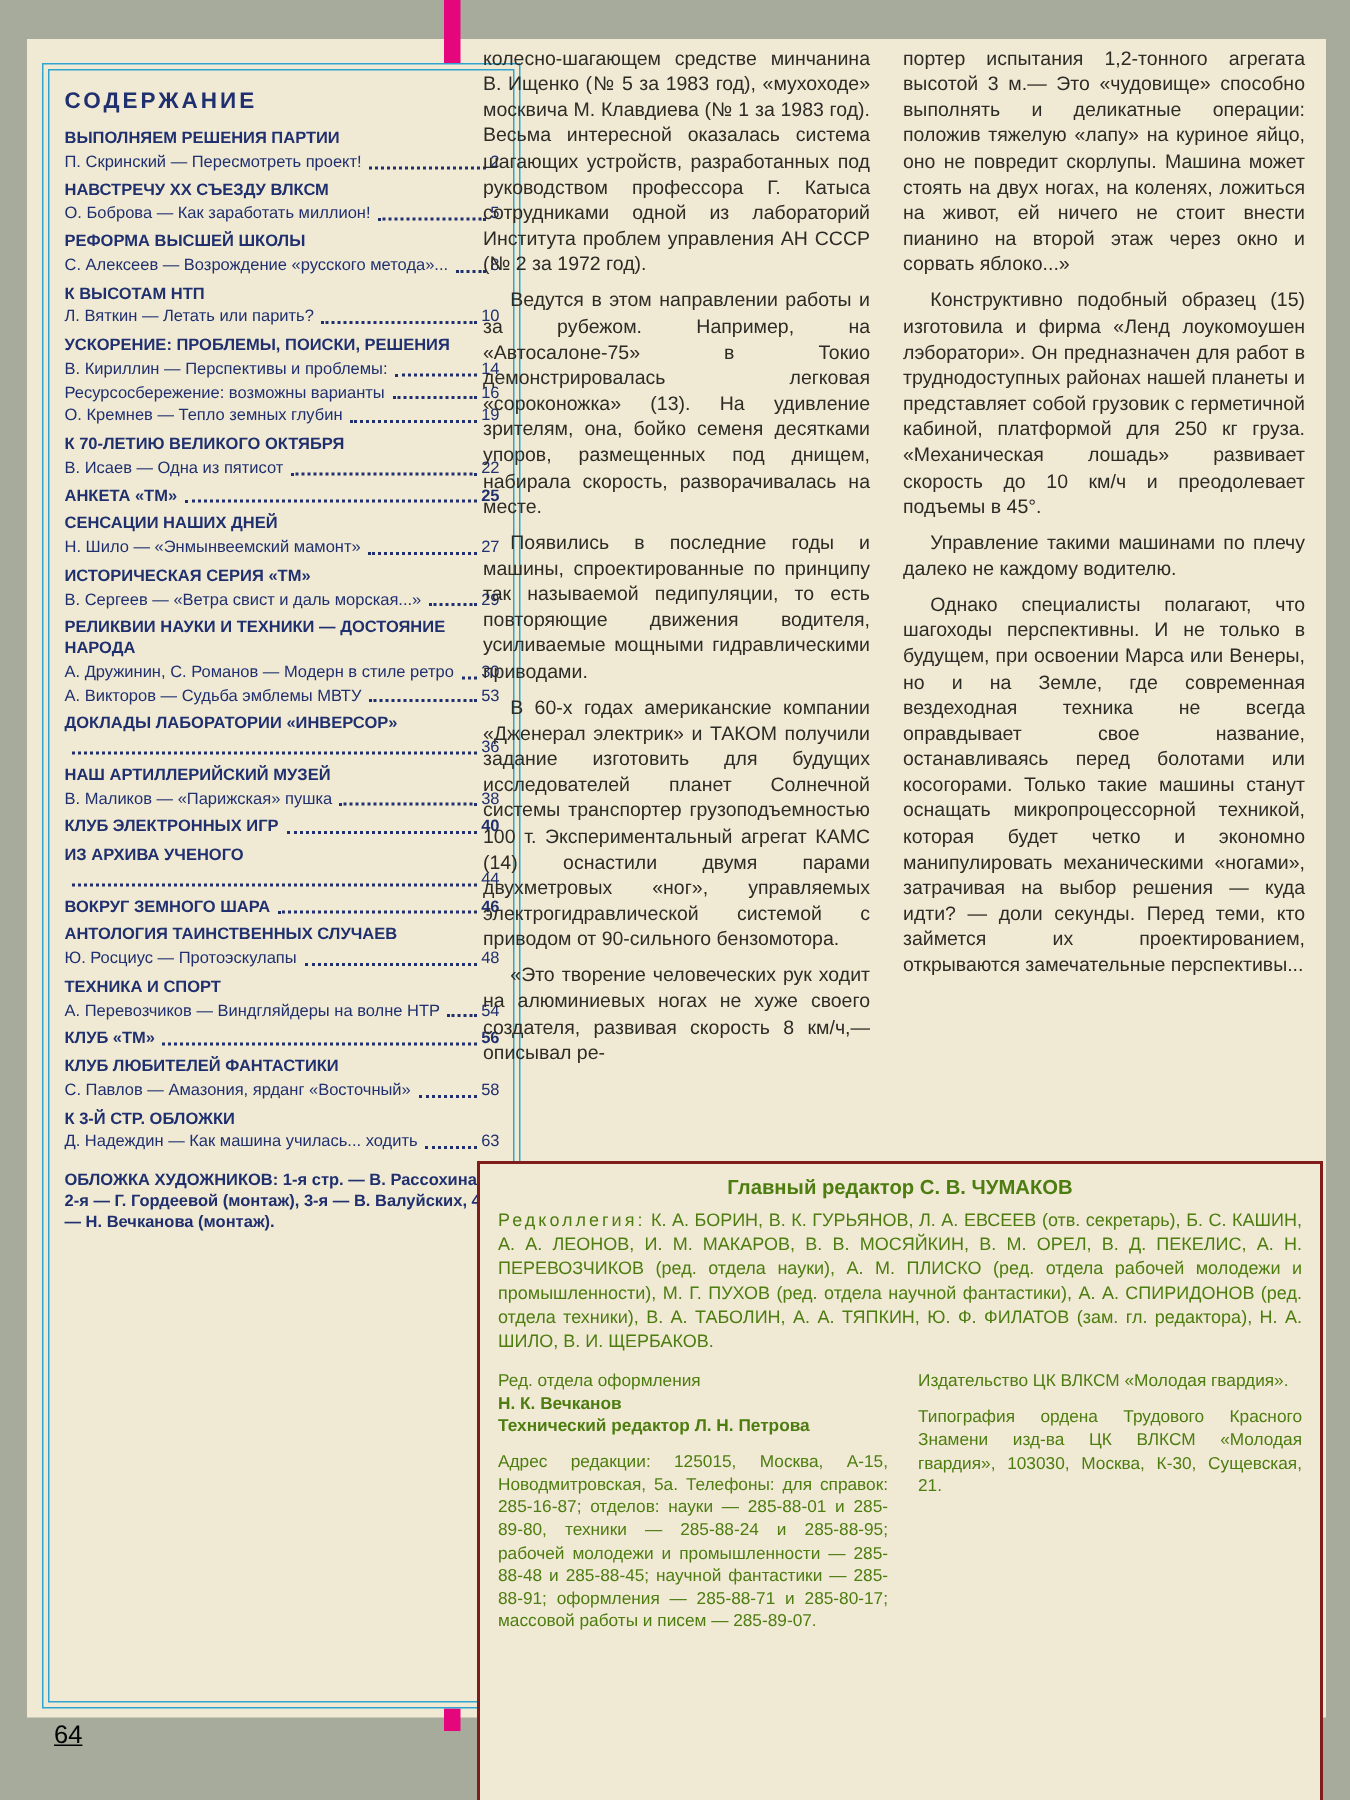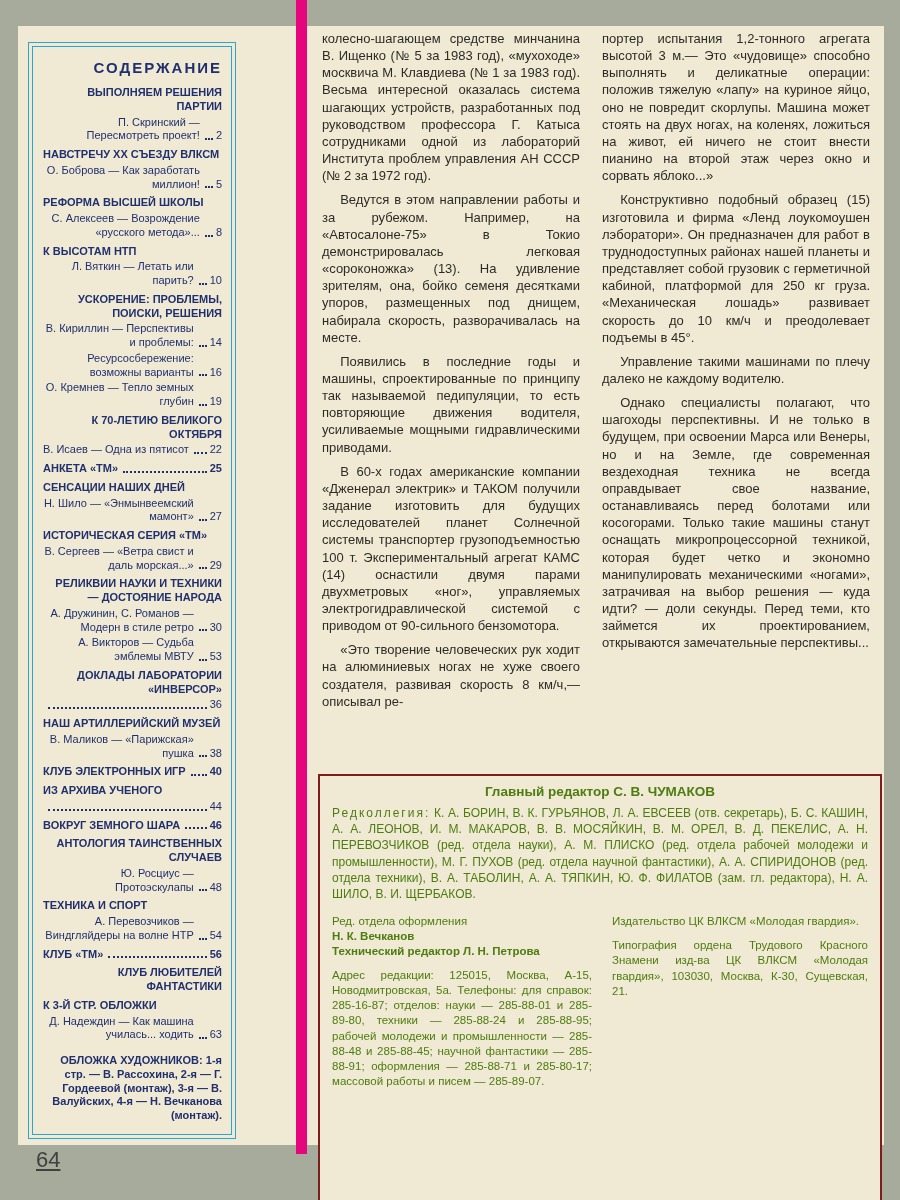--- a/index.html
+++ b/index.html
@@ -1,21 +1,21 @@
 <!DOCTYPE html>
 <html><head>
 <meta charset="utf-8">
 <style>
   * { margin:0; padding:0; box-sizing:border-box; }
   html,body { width:900px; height:1200px; }
   body { position:relative; background:#a6ab9b; font-family:"Liberation Sans", sans-serif; overflow:hidden; }
   .sheet { position:absolute; left:18px; top:26px; width:866px; height:1119px; background:#f0ead4; }
   .stripe { position:absolute; left:296px; top:0; width:11px; height:1154px; background:#e5067e; }
 
-  .toc-outer { position:absolute; left:28px; top:42px; width:208px; height:1097px; border:1px solid #2ea4cf; padding:3px; background:#f0ead4;text-align:right; }
+  .toc-outer { position:absolute; left:28px; top:42px; width:319px; height:1097px; border:1px solid #2ea4cf; padding:3px; background:#f0ead4; }
   .toc-inner { width:100%; height:100%; border:1px solid #2ea4cf; padding:10px 9px 8px 10px; overflow:hidden; }
   .toc-title { font-size:15px; font-weight:bold; letter-spacing:2px; color:#20306f; margin:2px 0 10px 0; }
   .toc-item { color:#20306f; font-size:11px; line-height:1.25; display:flex; align-items:flex-end; }
   .toc-item.section { font-weight:bold; margin-top:5px; }
   .toc-item.entry { margin-top:2px; }
   .toc-item.note { font-weight:bold; margin-top:12px; }
   .toc-text { flex:0 1 auto; }
   .toc-dots { flex:1 1 8px; border-bottom:2px dotted #20306f; margin:0 3px 3px 5px; min-width:8px; }
   .toc-page { flex:0 0 auto; }
 
@@ -30,21 +30,21 @@
   .mh-board { font-size:12px; line-height:1.35; text-align:justify; }
   .mh-board .label { letter-spacing:2px; }
   .mh-cols { display:flex; gap:20px; margin-top:12px; }
   .mh-left { width:260px; }
   .mh-right { flex:1; }
   .ed-line { font-size:11.5px; line-height:1.3; }
   .ed-line.bold { font-weight:bold; }
   .mh-small { font-size:11.5px; line-height:1.32; text-align:justify; margin-top:9px; }
   .mh-small.first { margin-top:0; }
 
-  .page-num { position:absolute; left:36px; top:1147px; font-size:22px; color:#404040;text-decoration:underline; }
+  .page-num { position:absolute; left:36px; top:1147px; font-size:17px; color:#000000;text-decoration:underline; }
 </style>
 </head>
 <body>
 
 <div class="sheet"></div>
 <div class="stripe"></div>
 
 <div class="toc-outer">
   <div class="toc-inner">
     <div class="toc-title">СОДЕРЖАНИЕ</div>
@@ -189,20 +189,25 @@
           <span class="toc-dots"></span>
           <span class="toc-page">54</span>
         </div>
         <div class="toc-item section">
           <span class="toc-text">КЛУБ «ТМ»</span>
           <span class="toc-dots"></span>
           <span class="toc-page">56</span>
         </div>
         <div class="toc-item section">
           <span class="toc-text">КЛУБ ЛЮБИТЕЛЕЙ ФАНТАСТИКИ</span>
+        </div>
+        <div class="toc-item entry">
+          <span class="toc-text">С. Павлов — Амазония, ярданг «Восточный»</span>
+          <span class="toc-dots"></span>
+          <span class="toc-page">58</span>
         </div>
         <div class="toc-item section">
           <span class="toc-text">К 3-Й СТР. ОБЛОЖКИ</span>
         </div>
         <div class="toc-item entry">
           <span class="toc-text">Д. Надеждин — Как машина училась... ходить</span>
           <span class="toc-dots"></span>
           <span class="toc-page">63</span>
         </div>
         <div class="toc-item note">

